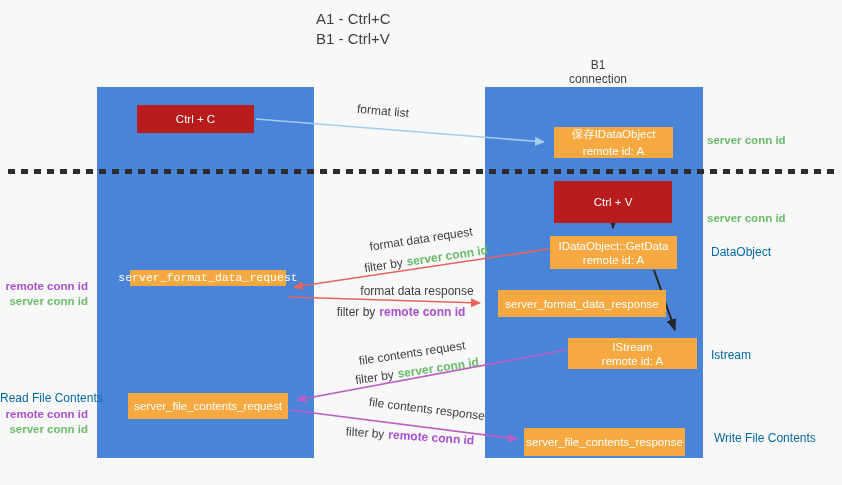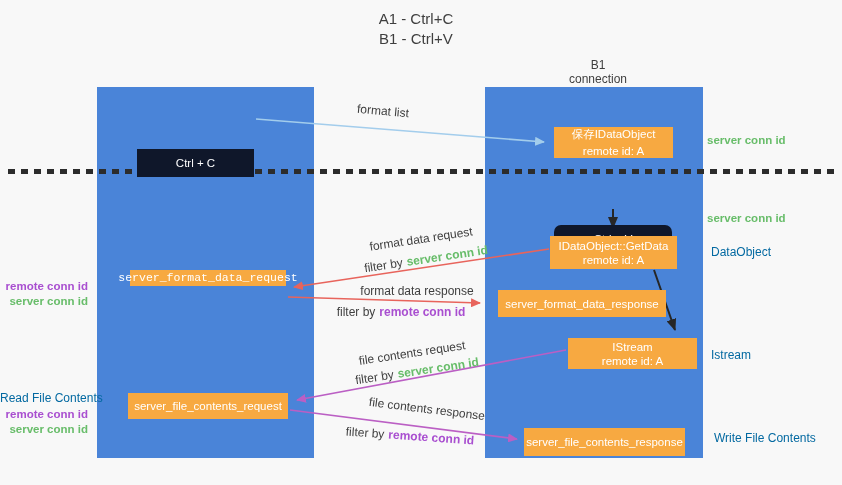--- a/index.html
+++ b/index.html
@@ -1,40 +1,40 @@
 <!DOCTYPE html>
 <html><head>
 <meta charset="utf-8">
 <style>
   html,body { margin:0; padding:0; background:#f8f8f8; }
   .canvas {
     position:relative; width:842px; height:485px; background:#f8f8f8;
     font-family:"Liberation Sans", sans-serif; overflow:hidden;
   }
   .title {
-    position:absolute; left:316px; top:9px; width:200px; text-align:center;
+    position:absolute; left:316px; top:9px; width:200px; 
     font-size:15px; line-height:20px; color:#3f3f3f;
   }
   .lane-header {
     position:absolute; width:140px; text-align:center; font-size:12px;
     line-height:14px; color:#3f3f3f;
   }
   .col { position:absolute; top:87px; height:371px; background:#4a84d8; }
   .col-left  { left:97px;  width:217px; }
   .col-right { left:485px; width:218px; }
   .dash {
     position:absolute; left:8px; top:169px; width:826px; height:5px;
     background:repeating-linear-gradient(90deg,#2c2c2c 0 7px, transparent 7px 13px);
   }
   .box {
     position:absolute; display:flex; flex-direction:column; align-items:center;
     justify-content:center; color:#ffffff; font-size:11.5px; line-height:14px;
     text-align:center; white-space:nowrap;
   }
-  .green  { background:#0f172a;margin-top:44px; }
+  .green  { background:#b91c1c; }
   .orange { background:#f7a941; }
   .lbl {
     position:absolute; font-size:12px; color:#3f3f3f; white-space:nowrap;
     transform-origin:center center;
   }
   .ctr { transform:translate(-50%,-50%); }
   .rot-up   { transform:translate(-50%,-50%) rotate(-8.5deg); }
   .rot-dn   { transform:translate(-50%,-50%) rotate(7deg); }
   .rot-dn2  { transform:translate(-50%,-50%) rotate(4deg); }
   .rot-list { transform:translate(-50%,-50%) rotate(5deg); }
@@ -92,21 +92,21 @@
 
   <div class="box green" style="left:137px; top:105px; width:117px; height:28px;">
     <div>Ctrl + C</div>
   </div>
 
   <div class="box orange" style="left:554px; top:127px; width:119px; height:31px;justify-content:space-between;">
     <div>保存IDataObject</div>
     <div>remote id: A</div>
   </div>
 
-  <div class="box green" style="left:554px; top:181px; width:118px; height:27px;border-radius:7px;">
+  <div class="box green" style="left:554px; top:181px; width:118px; height:42px;">
     <div>Ctrl + V</div>
   </div>
 
   <div class="box orange" style="left:550px; top:236px; width:127px; height:33px;">
     <div>IDataObject::GetData</div>
     <div>remote id: A</div>
   </div>
 
   <div class="box orange" style="left:130px; top:270px; width:156px; height:16px;font-family:Liberation Mono, monospace;">
     <div>server_format_data_request</div>

